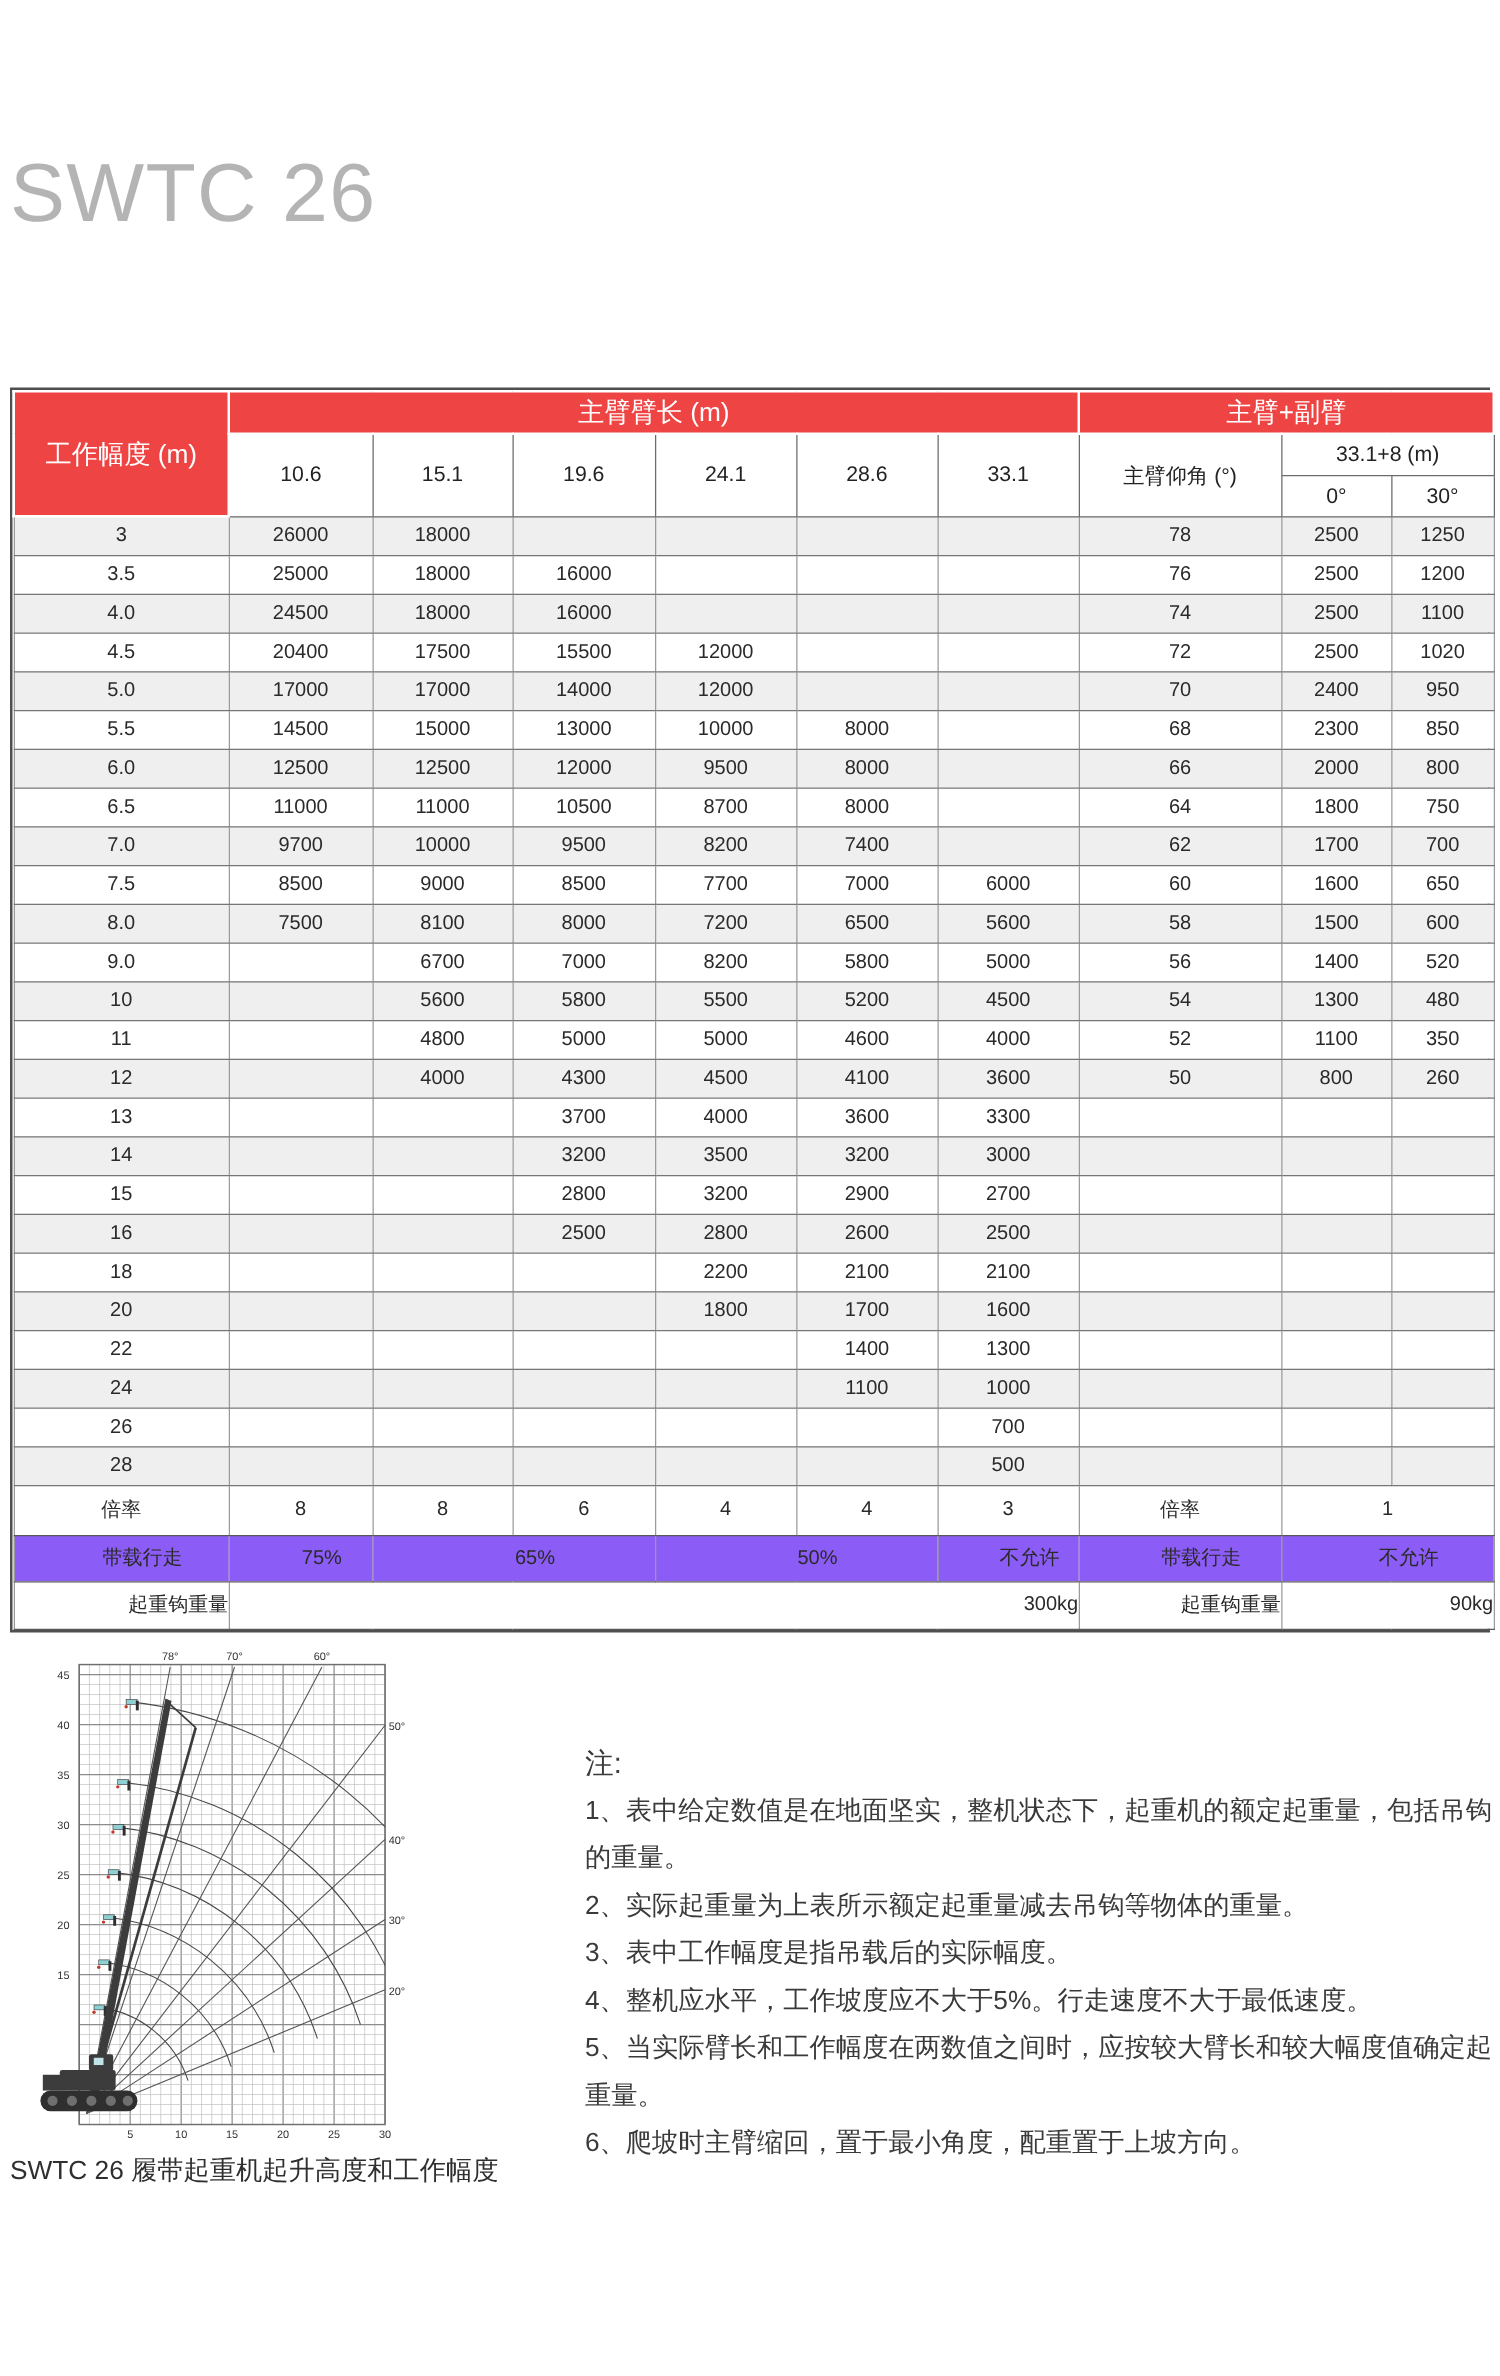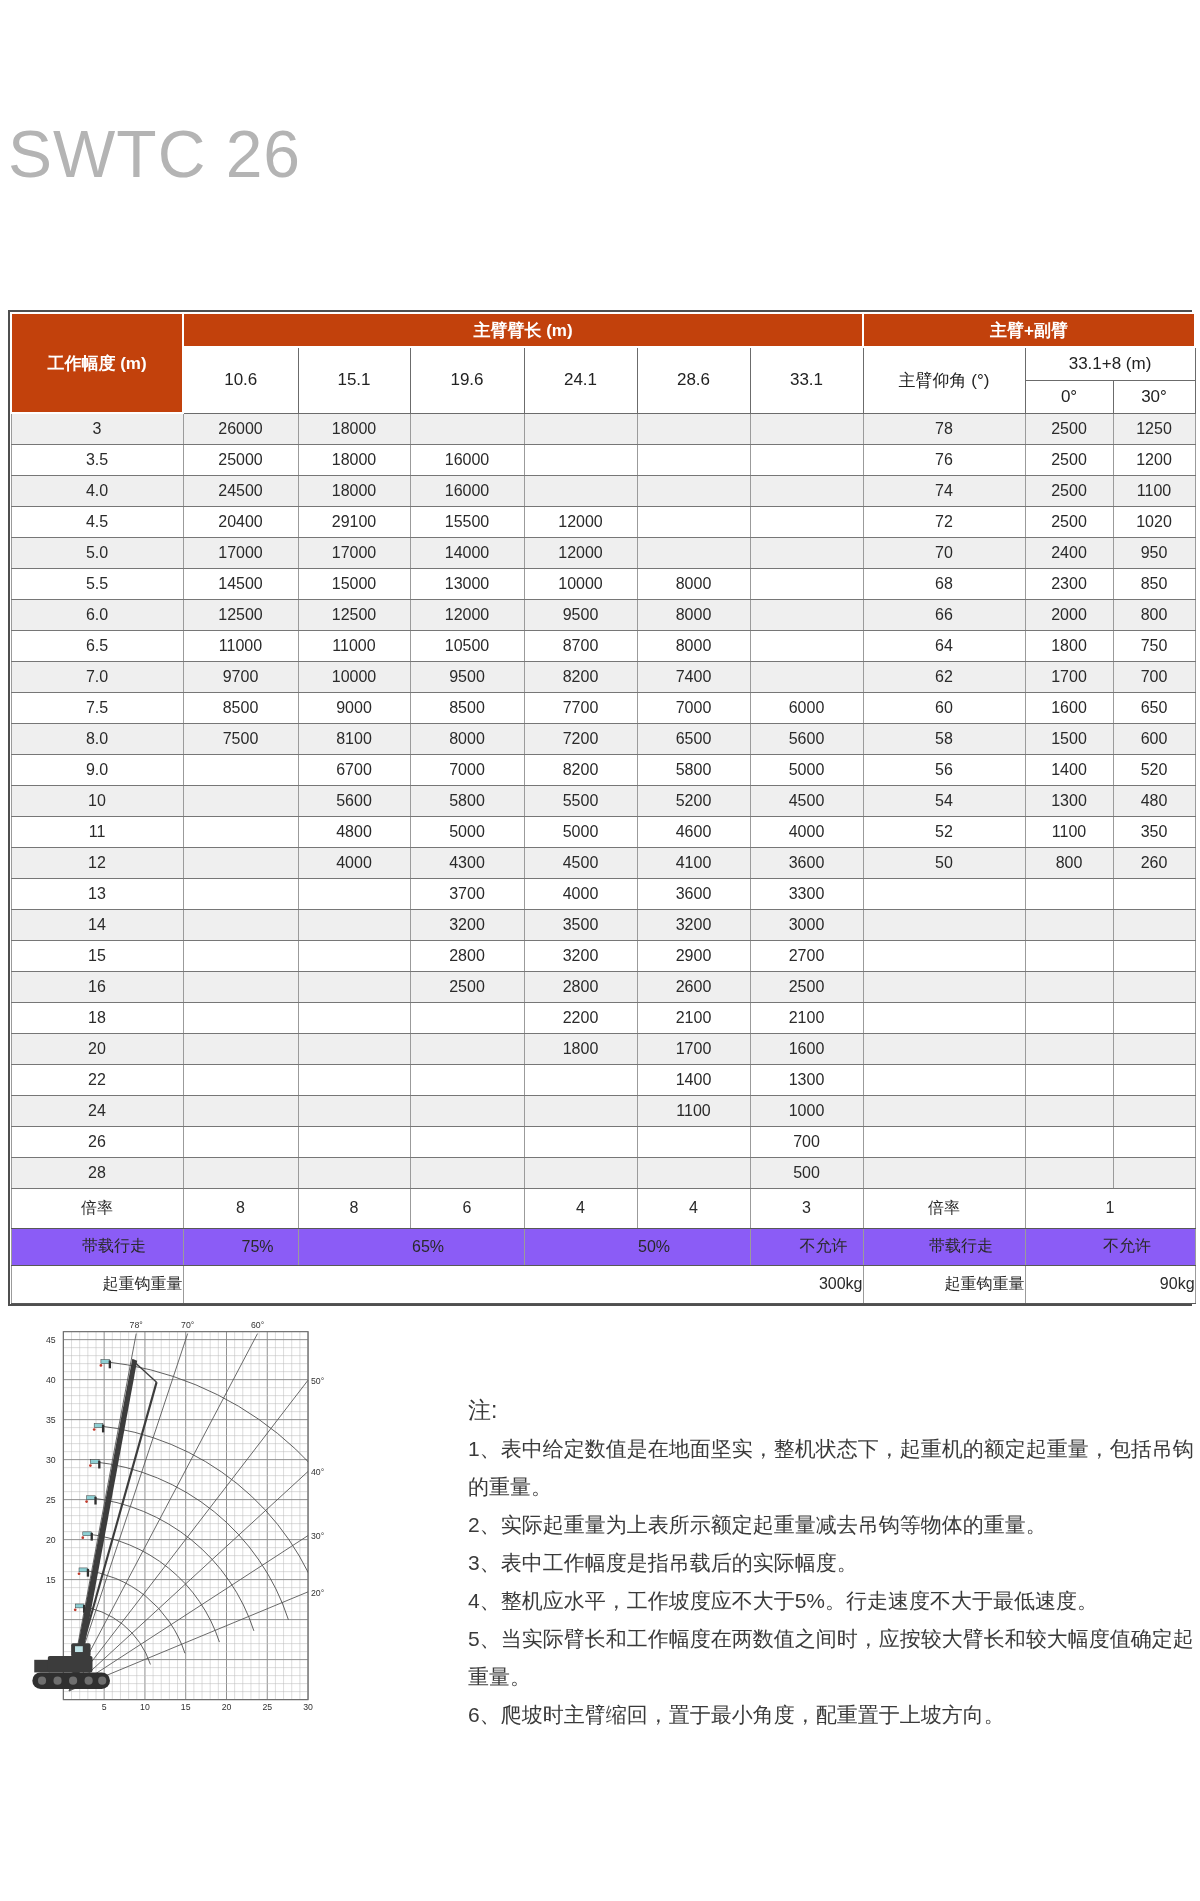--- a/index.html
+++ b/index.html
@@ -16,21 +16,21 @@
     position:absolute; left:6px; top:240px;
     font-size:31px; font-weight:bold; color:#454545;
   }
   .table-wrap {
     position:absolute; left:8px; top:310px; width:1184px;
     border:2px solid #4f4f4f;
   }
   table.load-chart { width:100%; border-collapse:collapse; table-layout:fixed; }
   table.load-chart th, table.load-chart td { text-align:center; vertical-align:middle; padding:0; }
   th.teal {
-    background:#c2410c; color:#fff; font-size:17px; font-weight:bold;
+    background:#ef4444; color:#fff; font-size:21px; font-weight:normal;
     border:2px solid #ffffff; height:34px;
   }
   th.wh {
     background:#fff; color:#222; font-size:17px; font-weight:normal;
     border:1px solid #6b6b6b; height:33px;
   }
   tbody td {
     height:31px; font-size:16px; color:#2a2a2a;
     border-left:1px solid #9b9b9b; border-right:1px solid #9b9b9b;
     border-top:1px solid #767676; border-bottom:1px solid #767676;
@@ -133,21 +133,21 @@
             <td></td>
             <td></td>
             <td></td>
             <td>74</td>
             <td>2500</td>
             <td>1100</td>
           </tr>
           <tr>
             <td>4.5</td>
             <td>20400</td>
-            <td>29100</td>
+            <td>17500</td>
             <td>15500</td>
             <td>12000</td>
             <td></td>
             <td></td>
             <td>72</td>
             <td>2500</td>
             <td>1020</td>
           </tr>
           <tr class="alt">
             <td>5.0</td>
@@ -610,20 +610,21 @@
           <text x="44" y="23.739130434782624" font-size="9" fill="#333" text-anchor="end">45</text>
           <text x="44" y="64.93478260869563" font-size="9" fill="#333" text-anchor="end">40</text>
           <text x="44" y="106.13043478260869" font-size="9" fill="#333" text-anchor="end">35</text>
           <text x="44" y="147.32608695652175" font-size="9" fill="#333" text-anchor="end">30</text>
           <text x="44" y="188.52173913043478" font-size="9" fill="#333" text-anchor="end">25</text>
           <text x="44" y="229.7173913043478" font-size="9" fill="#333" text-anchor="end">20</text>
           <text x="44" y="270.9130434782609" font-size="9" fill="#333" text-anchor="end">15</text>
         </g>
       </svg>
   </div>
+  <div class="chart-caption">SWTC 26 履带起重机起升高度和工作幅度</div>
 
   <div class="notes">
     <div class="note-head">注:</div>
     <div id="note-items">
         <div class="note-item">1、表中给定数值是在地面坚实，整机状态下，起重机的额定起重量，包括吊钩的重量。</div>
         <div class="note-item">2、实际起重量为上表所示额定起重量减去吊钩等物体的重量。</div>
         <div class="note-item">3、表中工作幅度是指吊载后的实际幅度。</div>
         <div class="note-item">4、整机应水平，工作坡度应不大于5%。行走速度不大于最低速度。</div>
         <div class="note-item">5、当实际臂长和工作幅度在两数值之间时，应按较大臂长和较大幅度值确定起重量。</div>
         <div class="note-item">6、爬坡时主臂缩回，置于最小角度，配重置于上坡方向。</div>

